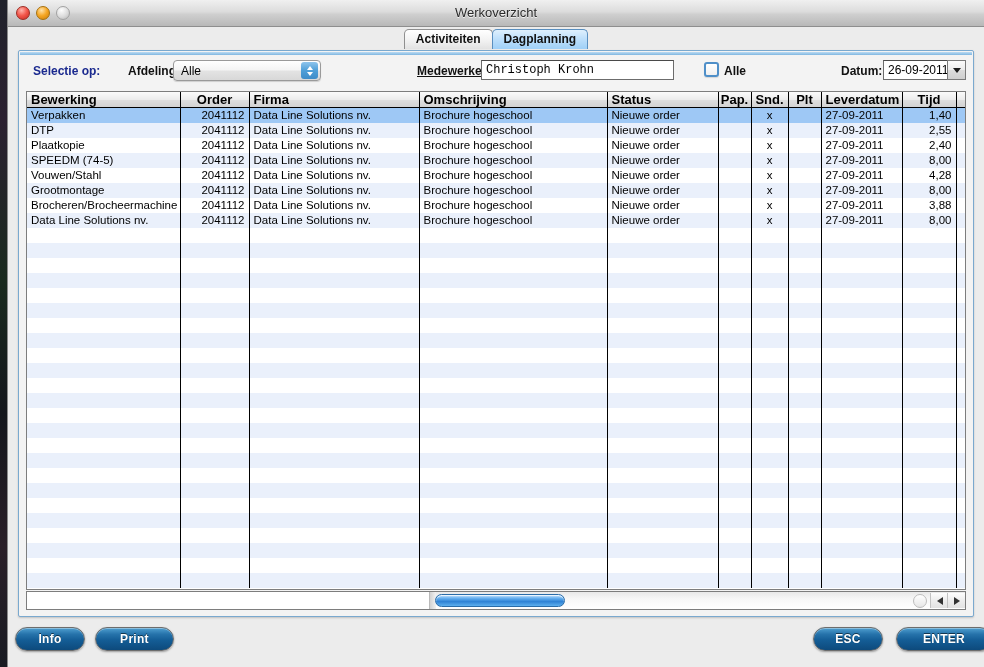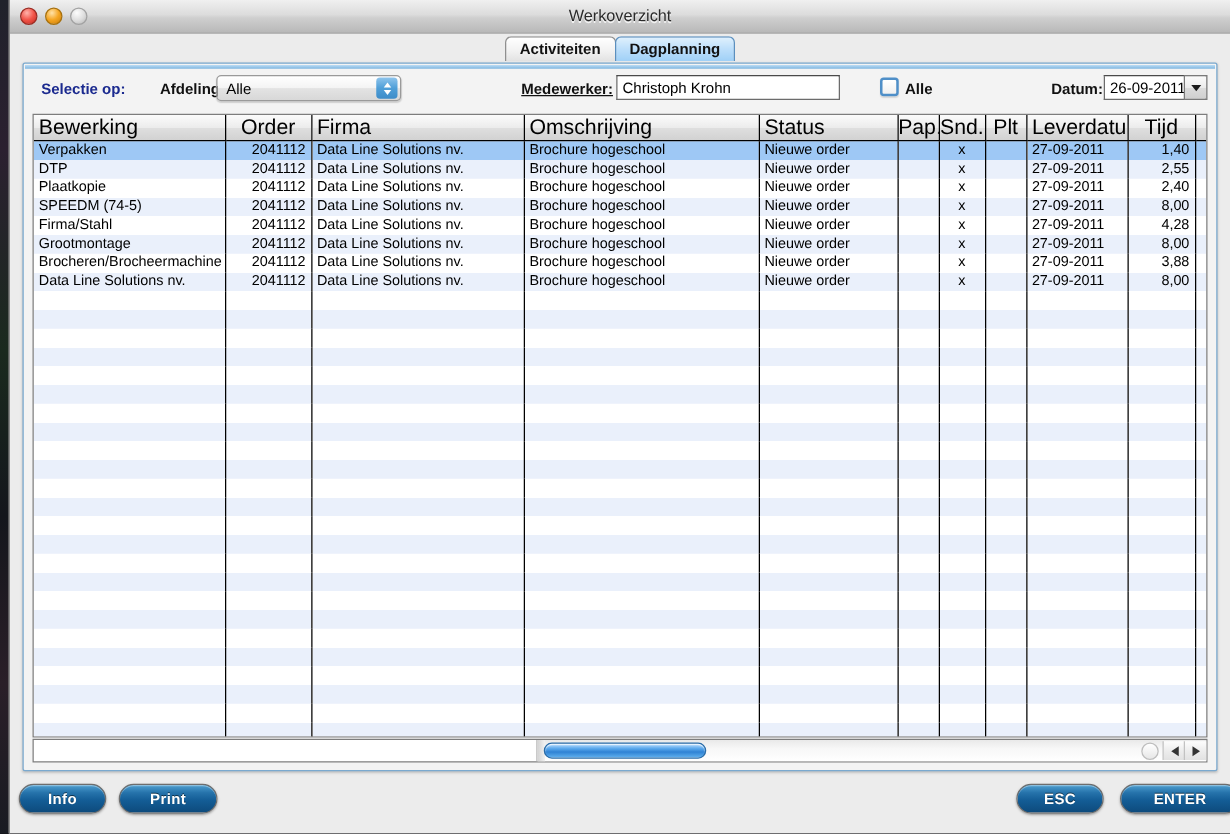--- a/index.html
+++ b/index.html
@@ -166,21 +166,21 @@
     background: #fff;
     box-sizing: border-box;
     overflow: hidden;
   }
   table.grid { border-collapse: collapse; width: 100%; table-layout: fixed; }
   table.grid th {
     height: 15px;
     background: linear-gradient(180deg,#fbfbfb 0%,#ececec 50%,#dfdfdf 51%,#d2d2d2 100%);
     border-right: 1px solid #000;
     border-bottom: 1px solid #000;
-    font-size: 17px; font-weight: normal; color: #000;
+    font-size: 13px; font-weight: bold; color: #000;
     padding: 0 0 0 4px;
     text-align: left;
     white-space: nowrap; overflow: hidden;
     box-sizing: border-box;
   }
   table.grid th.c { text-align: center; padding: 0; }
   table.grid th.last { border-right: none; }
   table.grid td {
     height: 15px;
     font-size: 11.5px; color: #000;
@@ -292,21 +292,21 @@
         <div class="popup" style="left:154px; width:148px;">
           <span class="pval">Alle</span>
           <span class="arrows">
               <i class="up"></i>
               <i class="dn"></i>
             </span>
         </div>
 
         <div class="lbl" style="left:398px;text-decoration:underline;">Medewerker:</div>
 
-        <div class="textfield" style="left:474px; width:179px;">Christoph Krohn</div>
+        <div class="textfield" style="left:462px; width:193px;font-family:Liberation Mono, monospace;">Christoph Krohn</div>
 
         <div class="checkbox" style="left:685px;"></div>
         <div class="lbl" style="left:705px;">Alle</div>
 
         <div class="lbl" style="left:822px;">Datum:</div>
 
         <div class="textfield" style="left:864px; width:82px; text-align:left;">26-09-2011</div>
 
         <div class="stepper-btn" style="left:928px;">
           <i></i>
@@ -390,21 +390,21 @@
                 <td class="">Brochure hogeschool</td>
                 <td class="">Nieuwe order</td>
                 <td class="c "></td>
                 <td class="c ">x</td>
                 <td class="c "></td>
                 <td class="">27-09-2011</td>
                 <td class="r ">8,00</td>
                 <td class="last"></td>
               </tr>
               <tr class="odd">
-                <td class="">Firma/Stahl</td>
+                <td class="">Vouwen/Stahl</td>
                 <td class="r ">2041112</td>
                 <td class="">Data Line Solutions nv.</td>
                 <td class="">Brochure hogeschool</td>
                 <td class="">Nieuwe order</td>
                 <td class="c "></td>
                 <td class="c ">x</td>
                 <td class="c "></td>
                 <td class="">27-09-2011</td>
                 <td class="r ">4,28</td>
                 <td class="last"></td>

